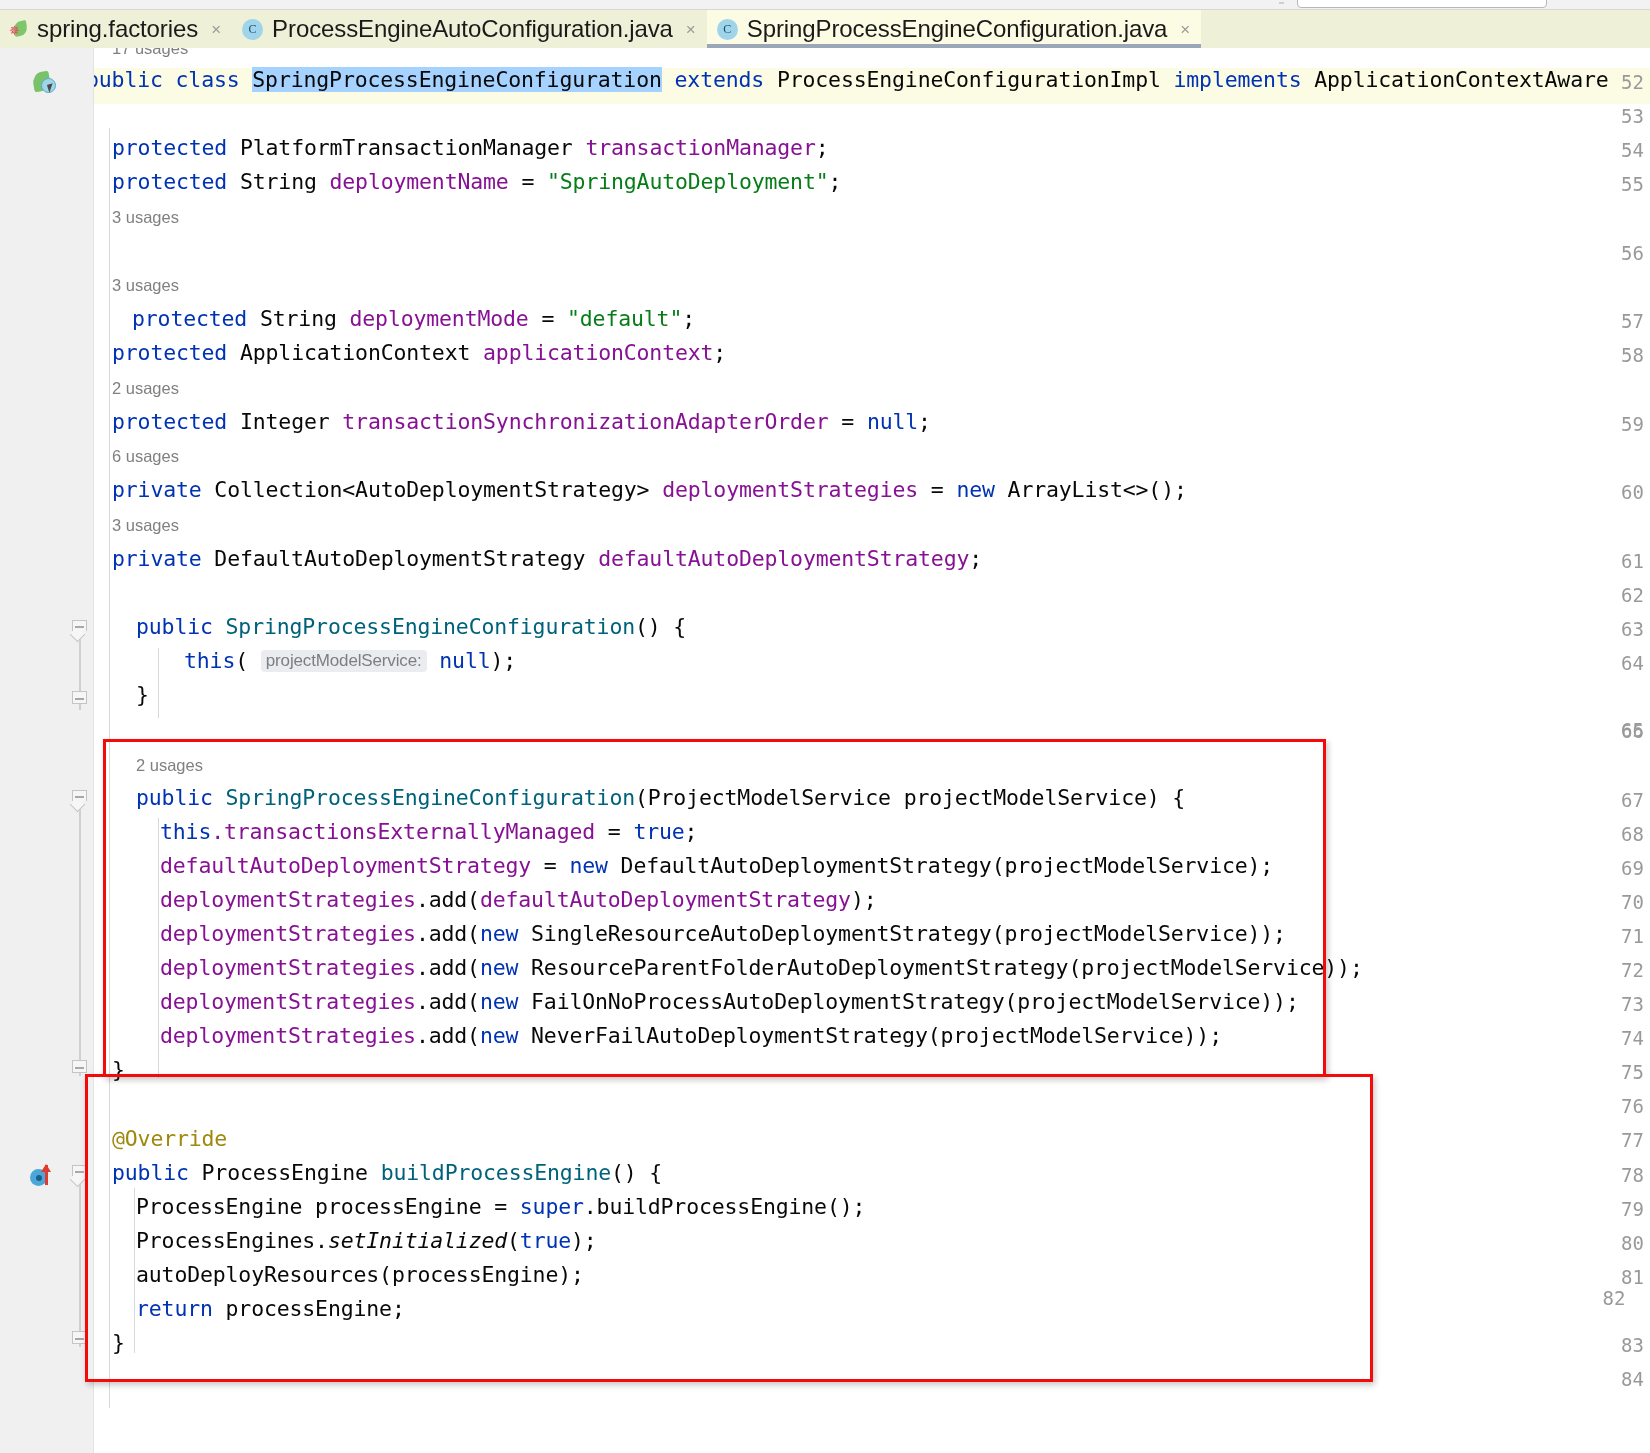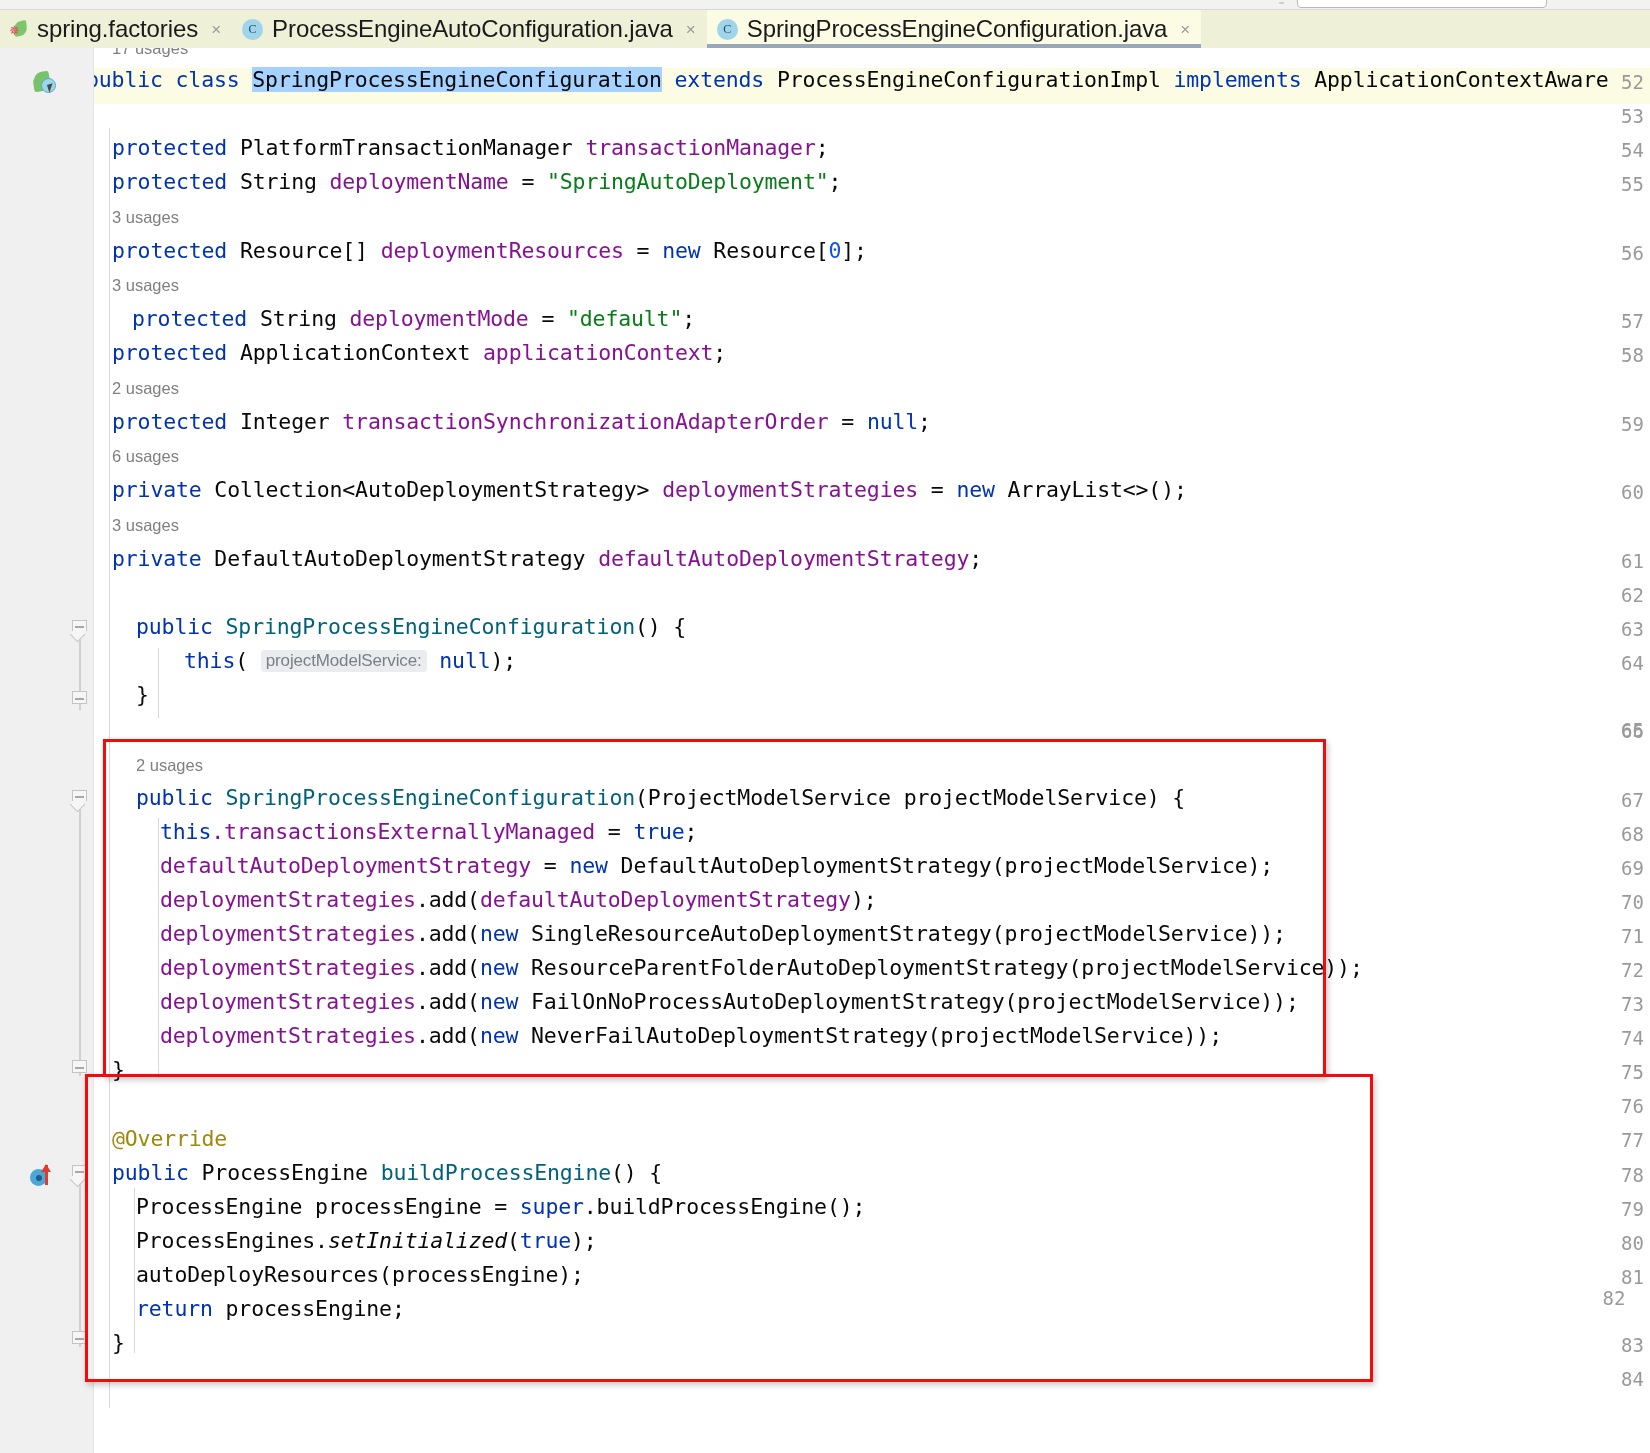--- a/index.html
+++ b/index.html
@@ -332,21 +332,20 @@
       <div class="usg" style="left:18px; top:-9px;">17 usages</div>
 
       <div class="cl" style="left:-8px; top:20px;"><span class="kw">public</span><span class="kw"> class </span><span class="sel plain">SpringProcessEngineConfiguration</span><span class="kw"> extends </span><span class="plain">ProcessEngineConfigurationImpl</span><span class="kw"> implements </span><span class="plain">ApplicationContextAware</span></div>
 
       <div class="cl" style="left:18px; top:88px;"><span class="kw">protected</span><span class="plain"> PlatformTransactionManager </span><span class="fld">transactionManager</span><span class="plain">;</span></div>
 
       <div class="cl" style="left:18px; top:122px;"><span class="kw">protected</span><span class="plain"> String </span><span class="fld">deploymentName</span><span class="plain"> = </span><span class="str">"SpringAutoDeployment"</span><span class="plain">;</span></div>
 
       <div class="usg" style="left:18px; top:160px;">3 usages</div>
 
-      <div class="cl" style="left:18px; top:191px;"><span class="kw">protected</span><span class="plain"> Resource[] </span><span class="fld">deploymentResources</span><span class="plain"> = </span><span class="kw">new</span><span class="plain"> Resource[</span><span class="num">0</span><span class="plain">];</span></div>
 
       <div class="usg" style="left:18px; top:228px;">3 usages</div>
 
       <div class="cl" style="left:18px; top:259px;margin-left:20px;"><span class="kw">protected</span><span class="plain"> String </span><span class="fld">deploymentMode</span><span class="plain"> = </span><span class="str">"default"</span><span class="plain">;</span></div>
 
       <div class="cl" style="left:18px; top:293px;"><span class="kw">protected</span><span class="plain"> ApplicationContext </span><span class="fld">applicationContext</span><span class="plain">;</span></div>
 
       <div class="usg" style="left:18px; top:331px;">2 usages</div>
 
       <div class="cl" style="left:18px; top:362px;"><span class="kw">protected</span><span class="plain"> Integer </span><span class="fld">transactionSynchronizationAdapterOrder</span><span class="plain"> = </span><span class="kw">null</span><span class="plain">;</span></div>

